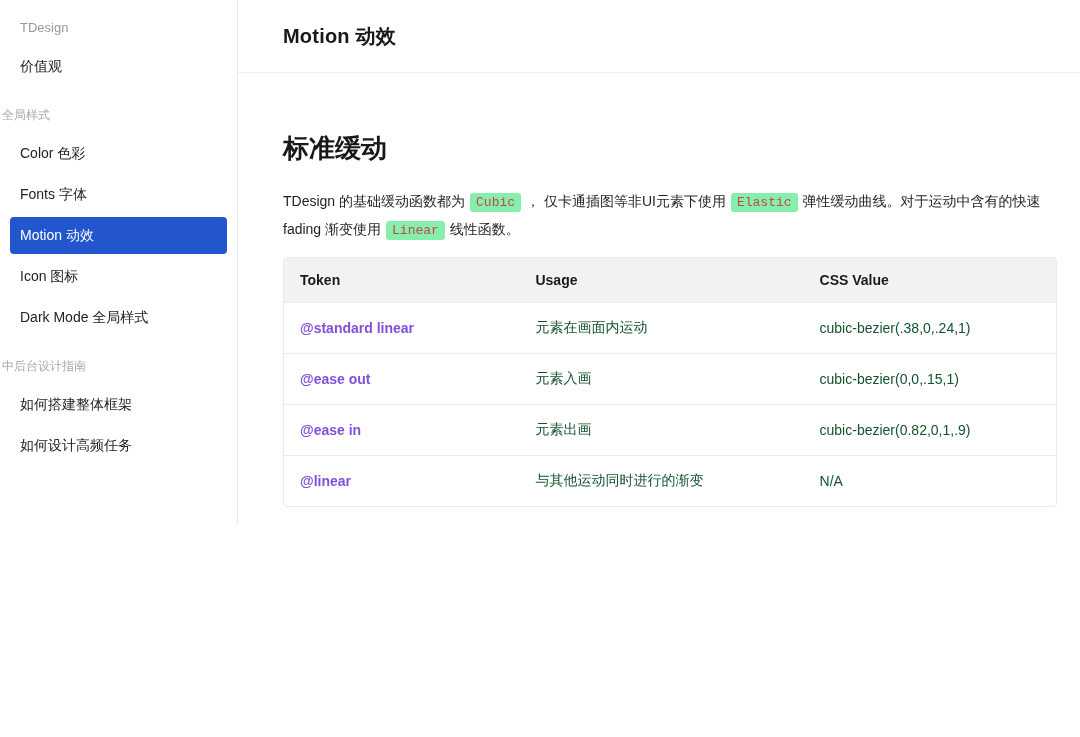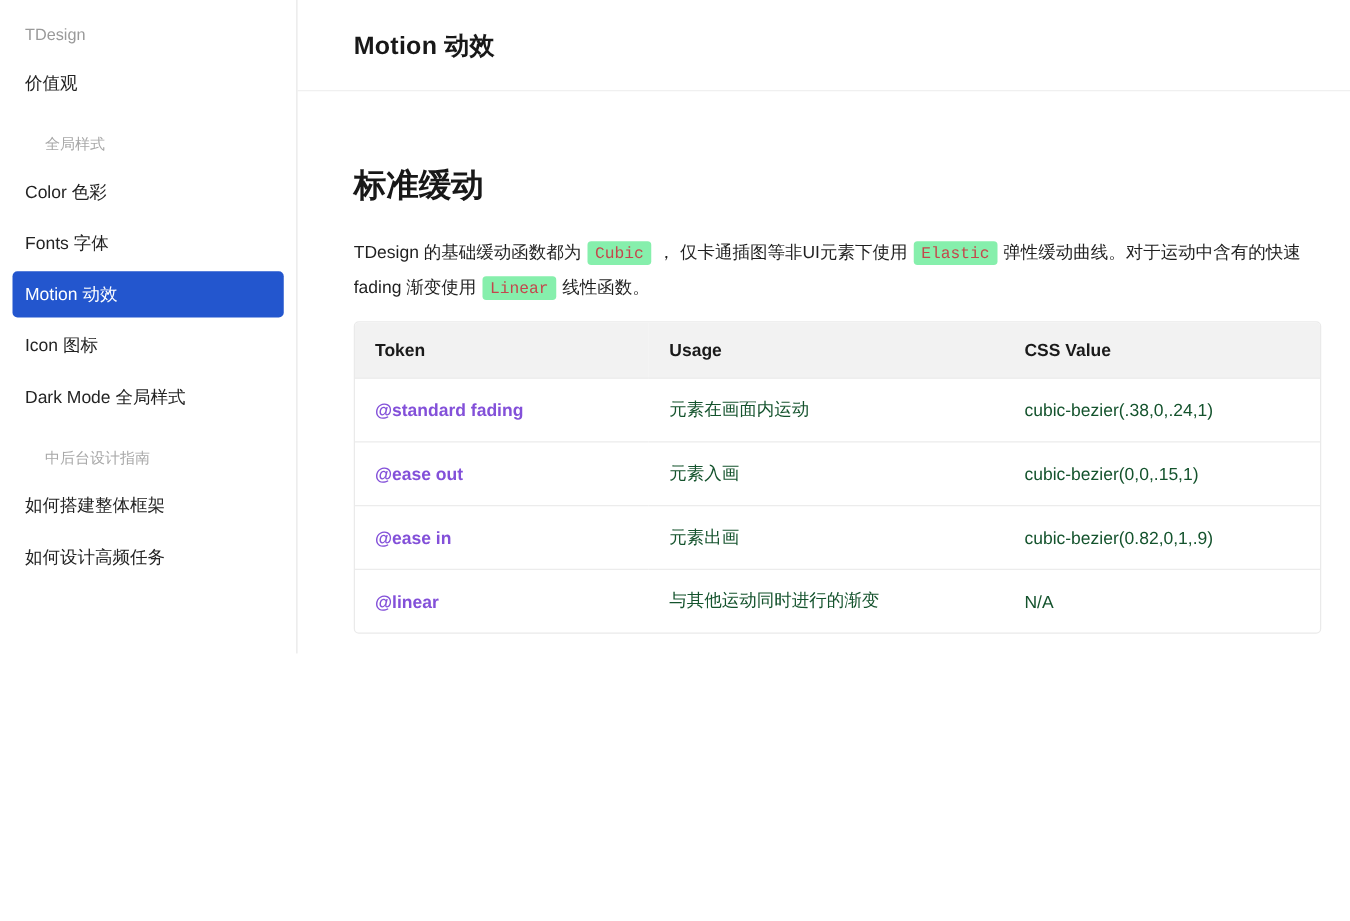--- a/index.html
+++ b/index.html
@@ -17,21 +17,21 @@
   .side-item {
     height: 41px; display: flex; align-items: center;
     padding: 0 20px; font-size: 14px; color: #232323; cursor: pointer; white-space: nowrap; text-align: right;
   }
   .side-item.active {
     background: #2356ce; color: #fff; border-radius: 4px;
     margin: 2px 10px; padding: 0 10px; height: 37px;
   }
   .side-section {
     height: 38px; display: flex; align-items: flex-end;
-    padding: 0 36px 9px; font-size: 12px; color: #a8a8a8; margin-top: 8px;
+    padding: 0 2px 9px; font-size: 12px; color: #a8a8a8; margin-top: 8px;
   }
 
   
   .main { flex: 1; min-width: 0; }
   .main-header {
     height: 73px; display: flex; align-items: center;
     padding: 0 45px; border-bottom: 1px solid #f0f0f0;
   }
   .page-title { font-size: 20px; font-weight: bold; letter-spacing: .2px; }
   .content { padding: 58px 23px 0 45px; }
@@ -121,21 +121,21 @@
             </colgroup>
           <thead>
             <tr>
               <th>Token</th>
               <th>Usage</th>
               <th>CSS Value</th>
             </tr>
           </thead>
           <tbody>
             <tr>
-              <td class="token">@standard fading</td>
+              <td class="token">@standard linear</td>
               <td>元素在画面内运动</td>
               <td>cubic-bezier(.38,0,.24,1)</td>
             </tr>
             <tr>
               <td class="token">@ease out</td>
               <td>元素入画</td>
               <td>cubic-bezier(0,0,.15,1)</td>
             </tr>
             <tr>
               <td class="token">@ease in</td>

